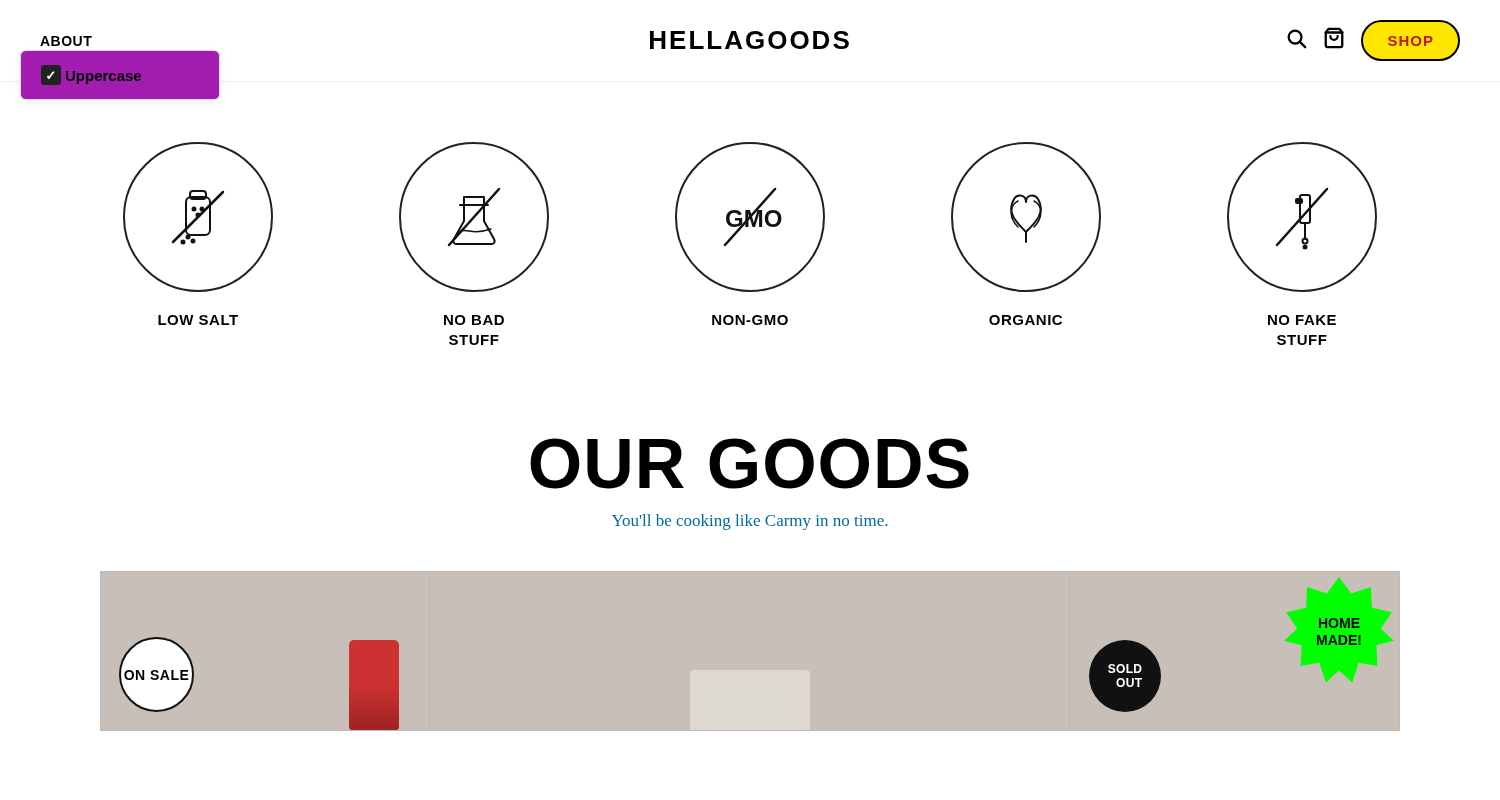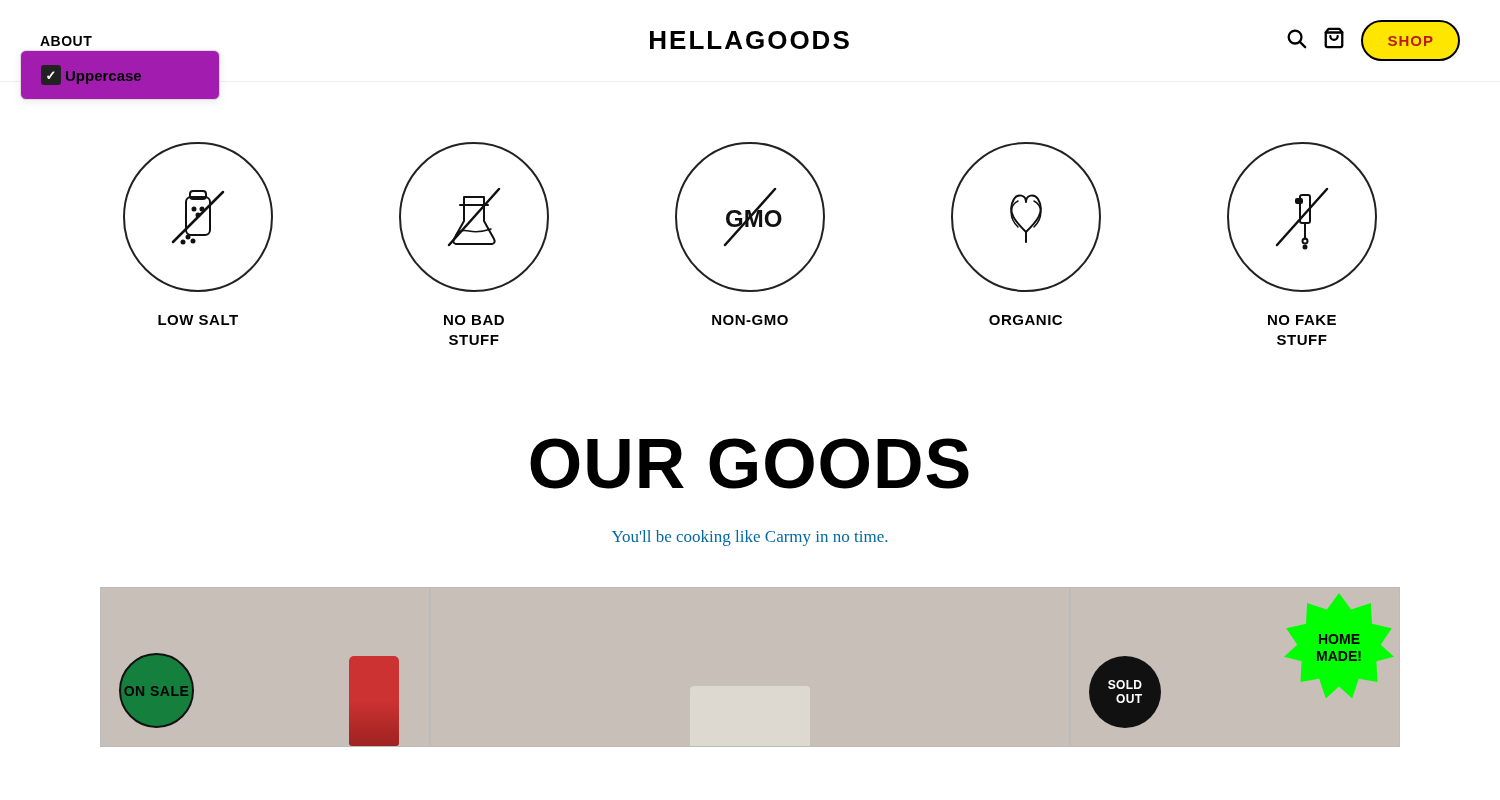--- a/index.html
+++ b/index.html
@@ -112,21 +112,21 @@
     .goods-section {
       padding: 40px 60px 0 60px;
       text-align: center;
     }
     .goods-title {
       font-size: 70px;
       font-weight: 900;
       color: #000;
       letter-spacing: 1px;
       line-height: 1;
-      margin-bottom: 28px;
+      margin-bottom: 12px;
     }
     .goods-subtitle {
       font-size: 17px;
       color: #0369a1;
       font-weight: 400;
       margin-bottom: 40px;
       font-family: Georgia, serif;
     }
 
     
@@ -284,21 +284,21 @@
 <section class="goods-section">
   <h2 class="goods-title">OUR GOODS</h2>
   <p class="goods-subtitle">You'll be cooking like Carmy in no time.</p>
 
   <div class="products-row">
 
     <div class="product-card-left" style="width:330px; height:160px; background:#c8c0b8; position:relative; border:1.5px solid #bbb; overflow:hidden;">
 
       <div style="position:absolute; bottom:0; right:30px; width:50px; height:90px; background:linear-gradient(180deg,#cc2222 50%,#991111 100%); border-radius:5px 5px 3px 3px; opacity:0.9;"></div>
 
-      <div style="position:absolute; bottom:18px; left:18px; background:#15803d; border-radius:50%; width:75px; height:75px; display:flex; align-items:center; justify-content:center; font-weight:900; font-size:14px; text-align:center; letter-spacing:0.5px; z-index:5; border:2px solid #111;">ON SALE</div>
+      <div style="position:absolute; bottom:18px; left:18px; background:#ffffff; border-radius:50%; width:75px; height:75px; display:flex; align-items:center; justify-content:center; font-weight:900; font-size:14px; text-align:center; letter-spacing:0.5px; z-index:5; border:2px solid #111;">ON SALE</div>
     </div>
 
     <div class="product-card" style="width:640px; height:160px; background:#c8c0b8; position:relative; border:1.5px solid #bbb; overflow:hidden;">
 
       <div style="position:absolute; bottom:0; left:50%; transform:translateX(-50%); width:120px; height:60px; background:#ddd8d0; border-radius:4px 4px 0 0;"></div>
     </div>
 
     <div class="product-card-right" style="width:330px; height:160px; background:#c8c0b8; position:relative; border:1.5px solid #bbb; overflow:hidden;">
 
       <div style="position:absolute; top:5px; right:5px; background:#00FF00; width:110px; height:110px; display:flex; align-items:center; justify-content:center; font-weight:900; font-size:14px; text-align:center; line-height:1.2; z-index:5; clip-path:polygon(50% 0%,61% 15%,79% 9%,80% 28%,98% 32%,88% 47%,100% 58%,84% 62%,85% 81%,68% 78%,62% 96%,50% 85%,38% 96%,32% 78%,15% 81%,16% 62%,0% 58%,12% 47%,2% 32%,20% 28%,21% 9%,39% 15%);">HOME<br>MADE!</div>

